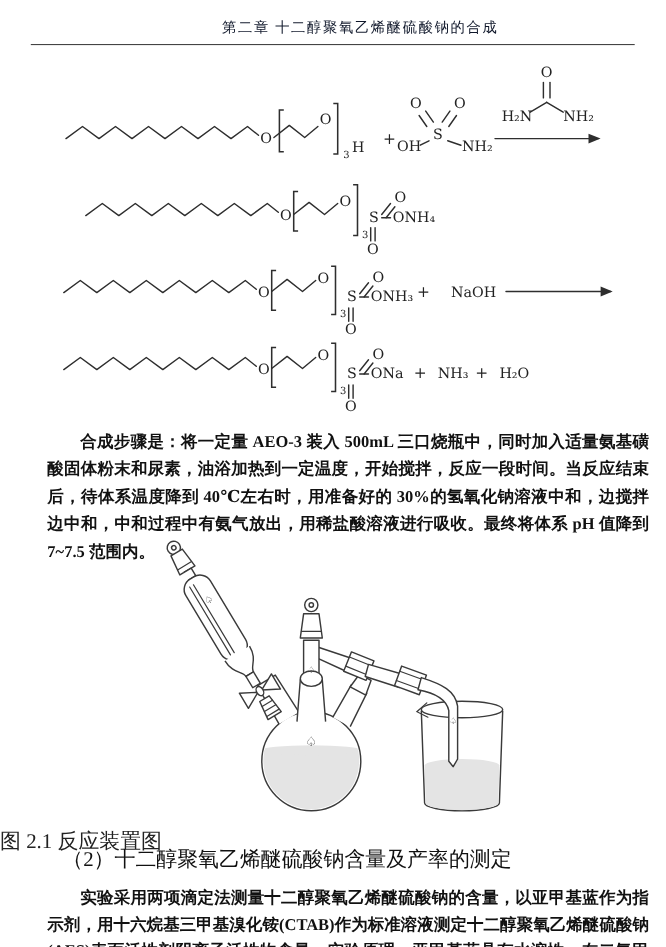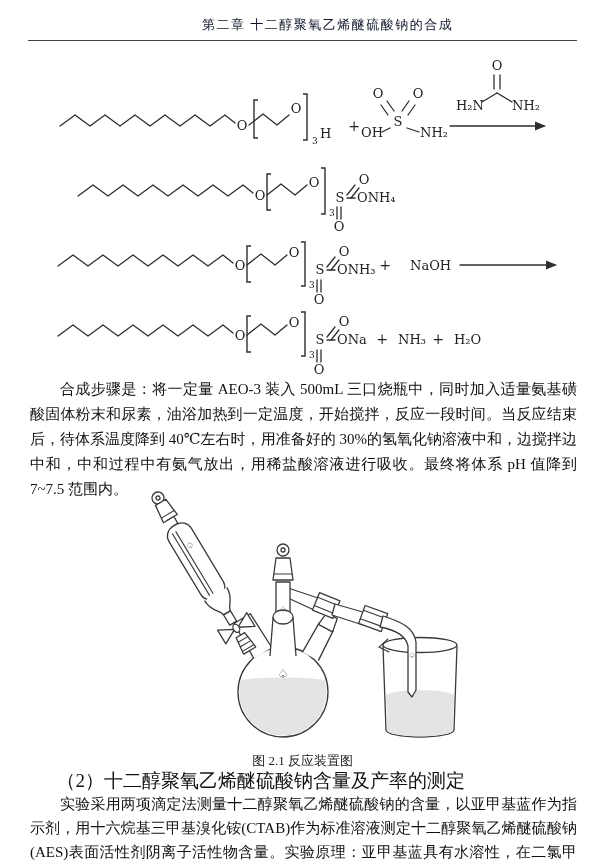--- a/index.html
+++ b/index.html
@@ -11,25 +11,25 @@
   svg.row{position:absolute;left:30px;overflow:visible;}
   .bond{fill:none;stroke:#2e2e2e;stroke-width:1.3;stroke-linejoin:round;stroke-linecap:round;}
   .bracket{fill:none;stroke:#2e2e2e;stroke-width:1.4;}
   text.chem{font-family:"DejaVu Serif","Liberation Serif",serif;font-size:13px;fill:#222;}
   text.chem-sub{font-size:9px;}
   text.chem-plus{font-size:14px;}
   .glass{fill:#ffffff;stroke:#3a3a3a;stroke-width:1.3;stroke-linejoin:round;}
   .gline{fill:none;stroke:#3a3a3a;stroke-width:1.1;stroke-linecap:round;}
   .liquid{fill:#e4e4e4;stroke:none;}
   text.mark{font-family:"DejaVu Sans",sans-serif;fill:#3a3a3a;}
-  .para{position:absolute;left:30px;width:547px;margin:0;font-size:15px;line-height:25px;
-        text-align:justify;text-indent:2em;color:#111;}
+  .para{position:absolute;left:30px;width:547px;margin:13px;font-size:15px;line-height:25px;
+        text-align:justify;text-indent:2em;color:#111;font-weight:bold;}
   #p1{top:377px;}
   #p2{top:792px;line-height:24px;}
-  .caption{position:absolute;top:752px;left:0;width:100%;text-align:center;font-size:13px;color:#222;}
+  .caption{position:absolute;top:752px;left:0;width:100%;text-align:left;font-size:19px;color:#222;}
   .subheading{position:absolute;top:768px;left:30px;width:547px;font-size:19px;text-indent:1.4em;color:#111;}
   .apparatus{position:absolute;left:130px;top:486px;overflow:visible;}
 </style>
 </head>
 <body>
 
 <div class="page">
 
   <div class="header">第二章 十二醇聚氧乙烯醚硫酸钠的合成</div>
   <div class="rule"></div>

